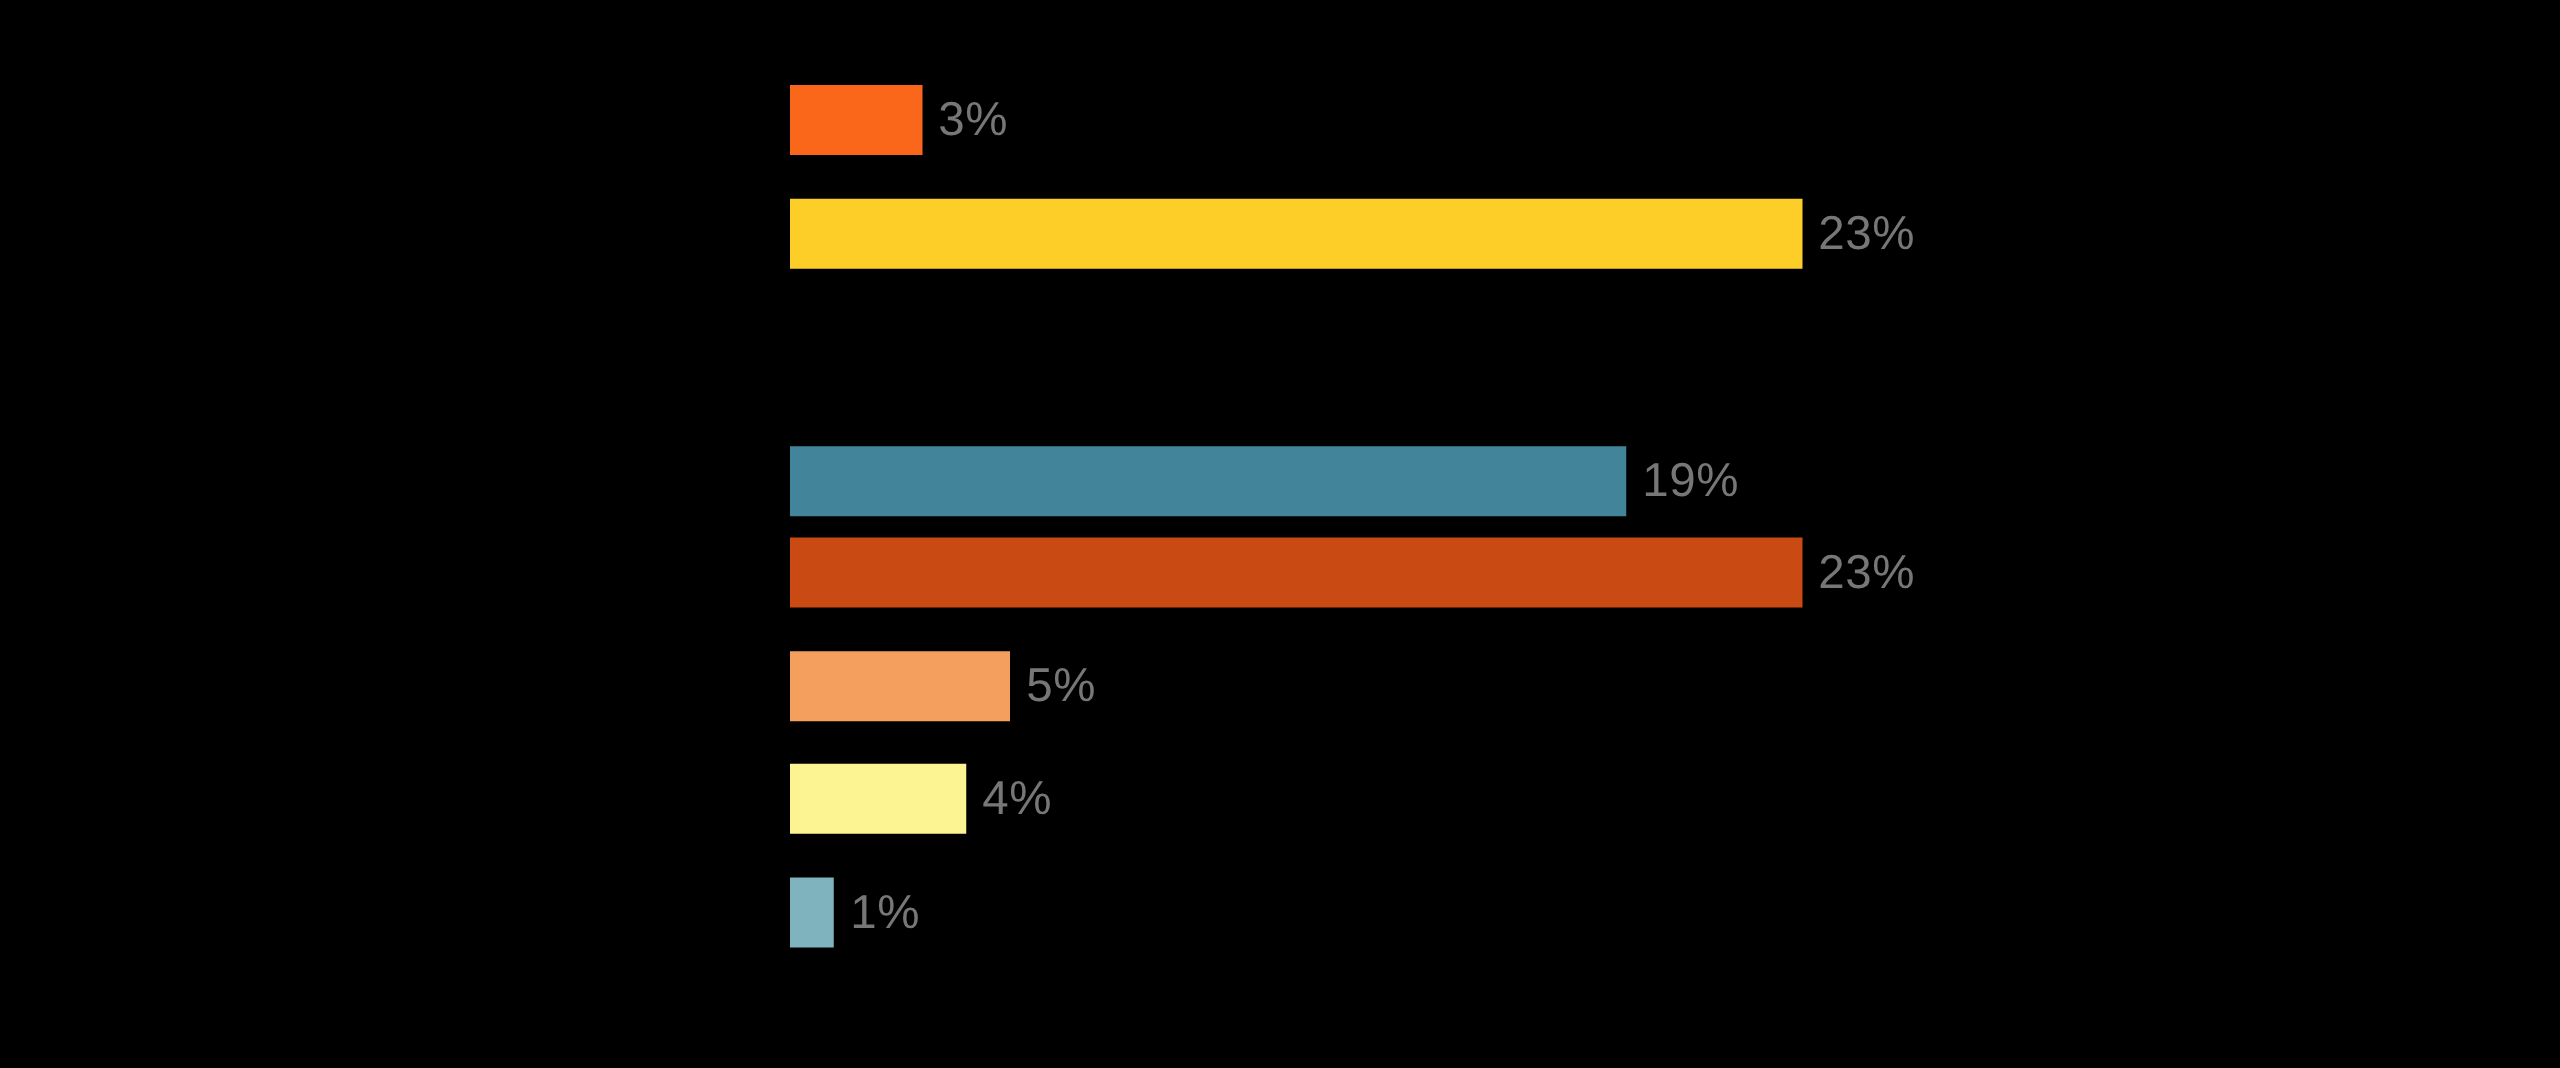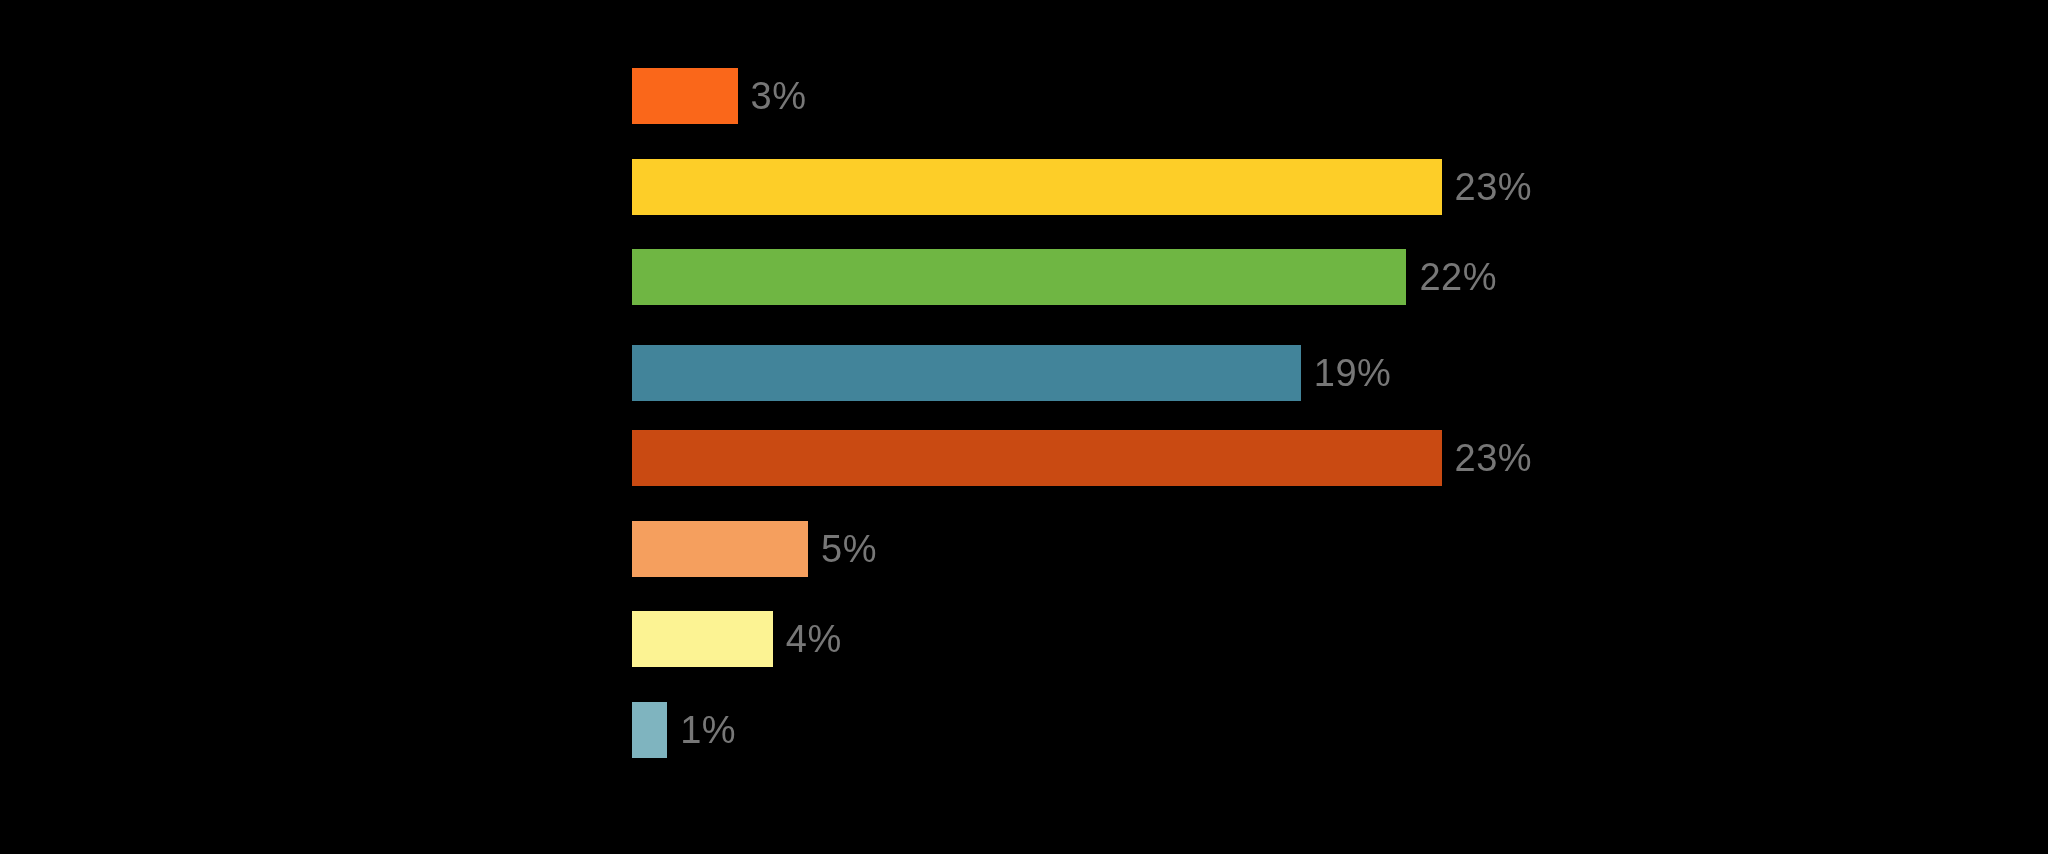--- a/index.html
+++ b/index.html
@@ -47,25 +47,21 @@
 <div id="chart-canvas" style="background: rgb(0, 0, 0);">
 
 <div class="bar-row" style="top: 68px;">
       <div class="bar-rect" style="width: 105.6px; background: rgb(250, 103, 26);"></div>
       <span class="bar-value-label">3%</span>
     </div>
     <div class="bar-row" style="top: 158.5px;">
       <div class="bar-rect" style="width: 809.6px; background: rgb(253, 206, 40);"></div>
       <span class="bar-value-label">23%</span>
     </div>
-    <div class="bar-row" style="top: 249px;">
-      <div class="bar-rect" style="width: 774.4px; background: rgb(111, 182, 67);"></div>
-      <span class="bar-value-label">22%</span>
-    </div>
-    <div class="bar-row" style="top: 345px; justify-content: space-between;">
+    <div class="bar-row" style="top: 357px; justify-content: space-between;">
       <div class="bar-rect" style="width: 668.8px; background: rgb(66, 132, 154);"></div>
       <span class="bar-value-label">19%</span>
     </div>
     <div class="bar-row" style="top: 430px;">
       <div class="bar-rect" style="width: 809.6px; background: rgb(201, 74, 18);"></div>
       <span class="bar-value-label">23%</span>
     </div>
     <div class="bar-row" style="top: 520.5px;">
       <div class="bar-rect" style="width: 176px; background: rgb(245, 159, 94);"></div>
       <span class="bar-value-label">5%</span>

